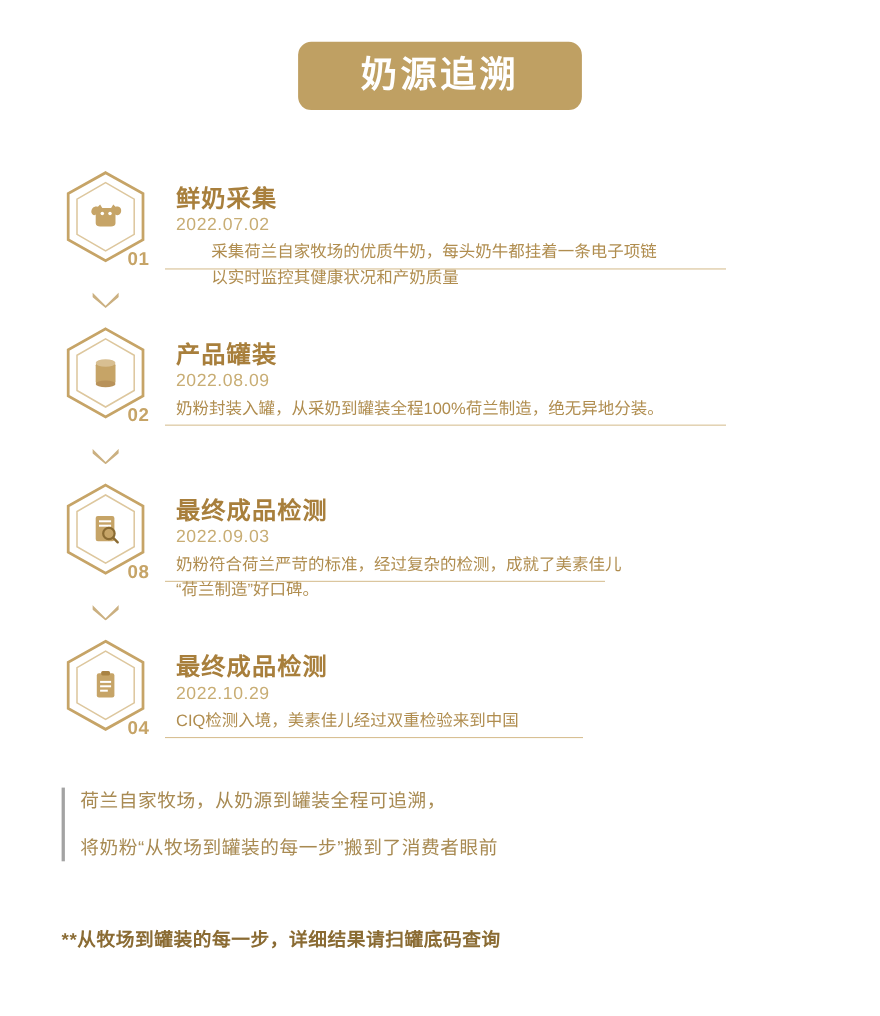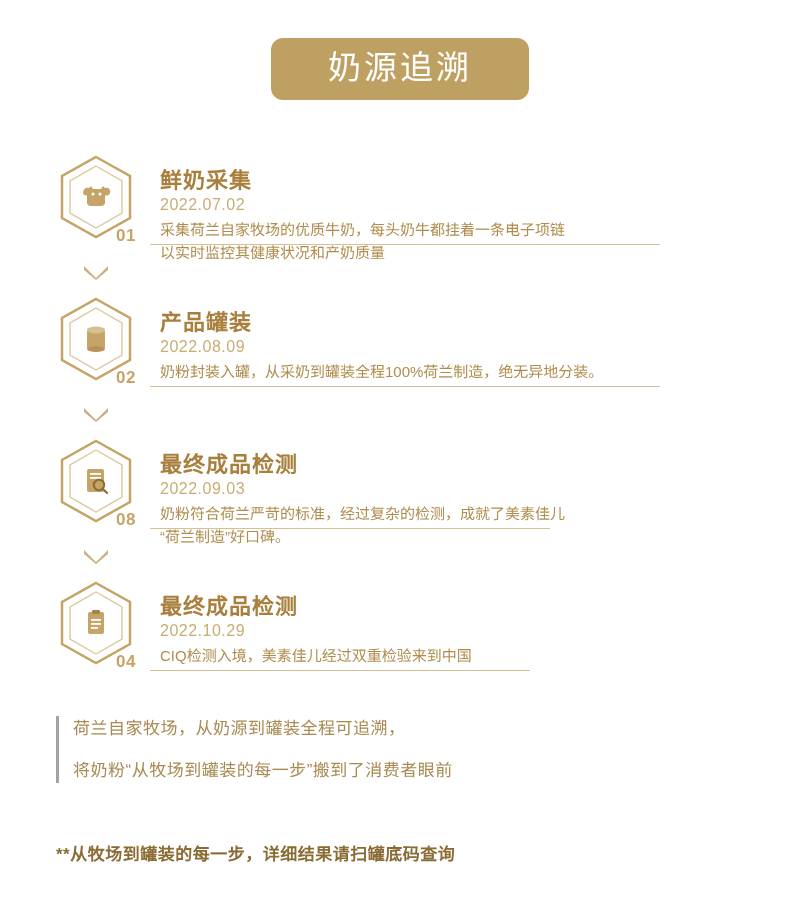--- a/index.html
+++ b/index.html
@@ -28,21 +28,21 @@
   .title-box {
     background: #bfa063;
     border-radius: 12px;
     padding: 12px 34px 14px 34px;
     min-width: 190px;
     text-align: center;
   }
   .title-box .title-text {
     color: #ffffff;
     font-size: 33px;
-    font-weight: normal;
+    font-weight: bold;
     letter-spacing: 3px;
     line-height: 1.1;
     display: block;
   }
 
   
   .timeline {
     position: absolute;
     top: 148px;
     left: 0;
@@ -190,21 +190,21 @@
           <path d="M4,10 C4,6 7,4 10,5 L12,3 L14,6 L22,6 L24,3 L26,5 C29,4 32,6 31,10 C30,13 27,13 26,12 L26,20 C26,22 24,23 22,23 L12,23 C10,23 8,22 8,20 L8,12 C7,13 5,13 4,10 Z" fill="#c6a467"></path>
           <circle cx="14" cy="11" r="1.6" fill="#ffffff"></circle>
           <circle cx="21" cy="11" r="1.6" fill="#ffffff"></circle>
         </svg>
       </div>
     </div>
     <div class="step-num">01</div>
     <div class="underline u1"></div>
     <div class="step-title">鲜奶采集</div>
     <div class="step-date">2022.07.02</div>
-    <div class="step-desc" style="white-space:pre-line;">采集荷兰自家牧场的优质牛奶，每头奶牛都挂着一条电子项链
+    <div class="step-desc" style="white-space:pre-line;margin-left:32px;">采集荷兰自家牧场的优质牛奶，每头奶牛都挂着一条电子项链
 以实时监控其健康状况和产奶质量</div>
     <div class="chev" style="top:118px;">
       <svg width="24" height="14" viewBox="0 0 24 14" aria-hidden="true">
         <polygon points="0,0 12,12 24,0 24,4 12,14 0,4" fill="#cbb081"></polygon>
       </svg>
     </div>
   </div>
 
   <div class="step" style="margin-top:14px;">
     <div class="hex">

